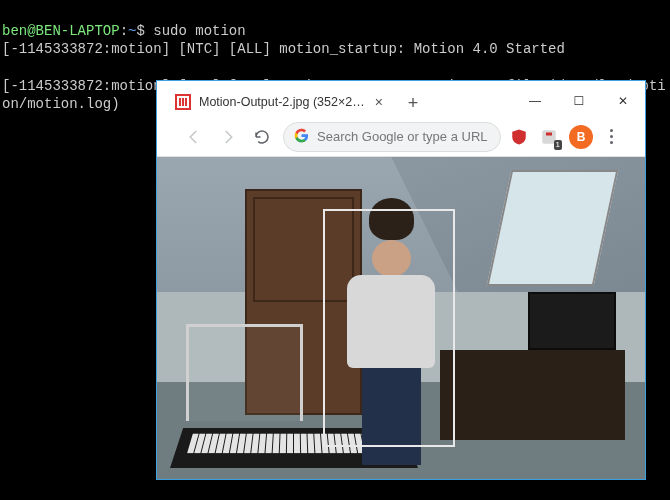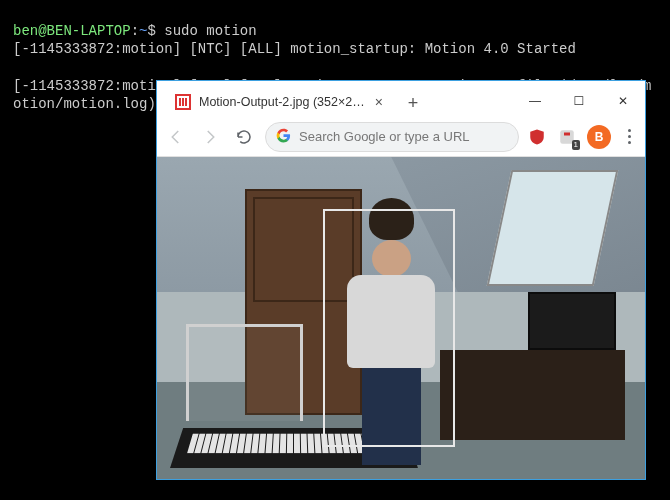--- a/index.html
+++ b/index.html
@@ -6,21 +6,21 @@
   body {
     width: 670px;
     height: 500px;
     background: #000;
     font-family: 'Consolas', 'Courier New', monospace;
     font-size: 14px;
     overflow: hidden;
     position: relative;
   }
   .terminal {
-    padding: 4px 13px;
+    padding: 4px 2px;
     color: #ccc;
     line-height: 1.3;
     white-space: pre-wrap;
     word-break: break-all;
   }
   .prompt-user { color: #7de87d; }
   .prompt-colon { color: #ccc; }
   .prompt-path { color: #6aa6ff; }
   .prompt-dollar { color: #ccc; }
   .cmd { color: #ccc; }
@@ -79,21 +79,21 @@
     display:flex; align-items:center; justify-content:center;
     font-size: 12px; color:#333;
   }
   .toolbar {
     height: 40px;
     background:#fff;
     border-bottom: 1px solid #e0e0e0;
     display:flex;
     align-items:center;
     gap: 8px;
-    padding: 0 6px;
+    padding: 0 24px;
   }
   .navbtn {
     width: 26px; height:26px;
     display:flex; align-items:center; justify-content:center;
     color:#5f6368;
   }
   .navbtn.disabled { color:#c4c7c9; }
   .omnibox {
     flex:1;
     height: 30px;

